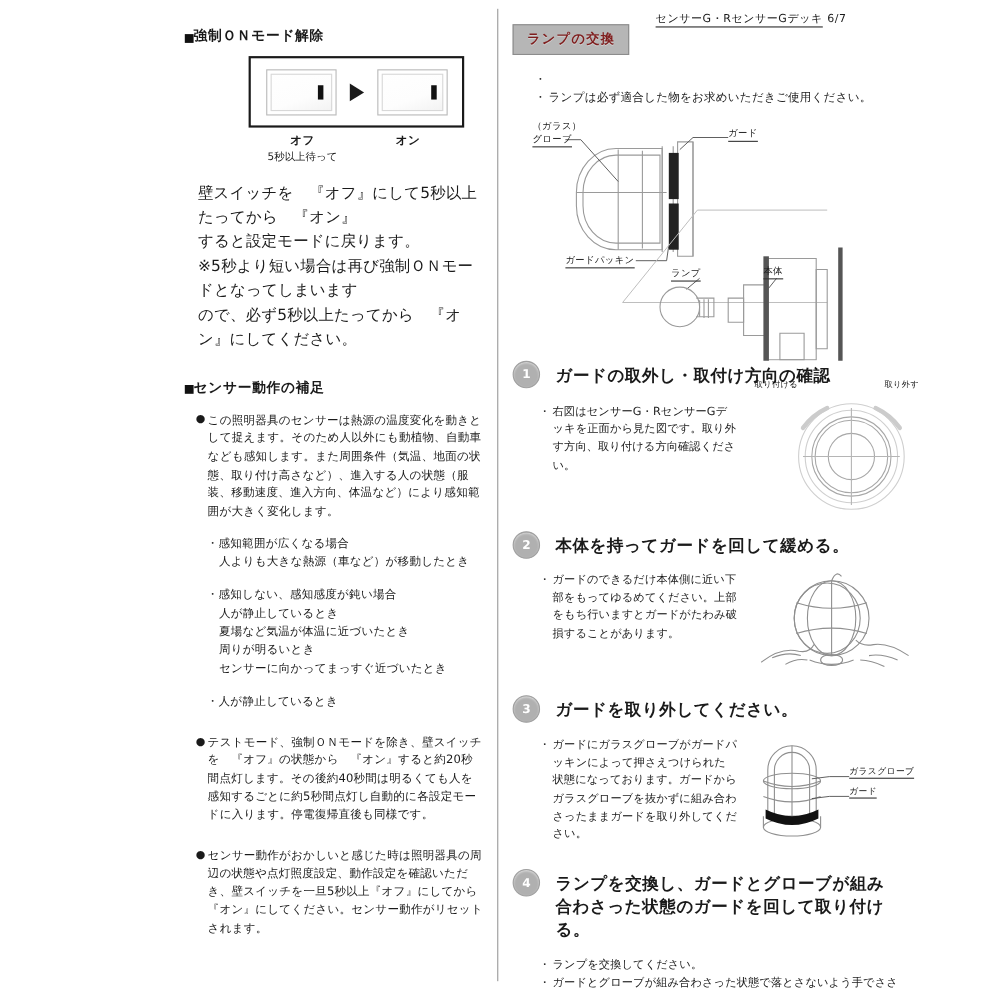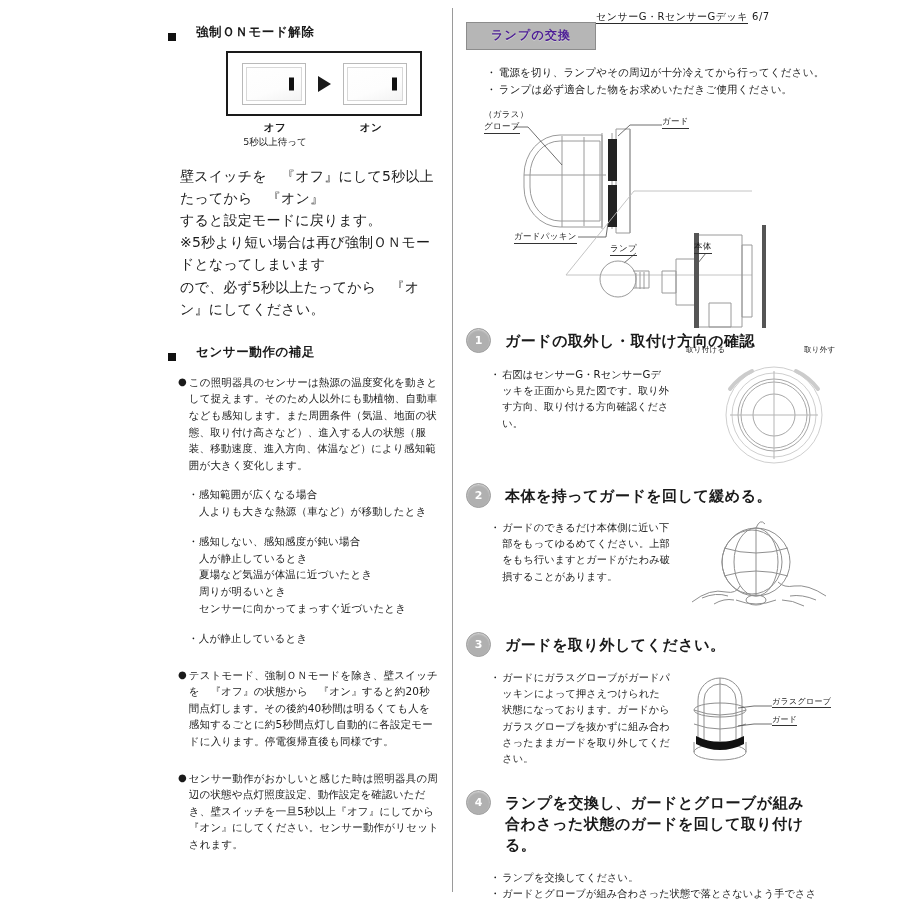--- a/index.html
+++ b/index.html
@@ -43,22 +43,22 @@
 
   
   .left-col {
     position: absolute;
     left: 168px; top: 24px;
     width: 272px;
   }
 
   .sec-head {
     display: flex;
-    align-items: flex-end;
-    gap: 20px;
+    align-items: center;
+    gap: 0;
     font-size: 12.5px;
     font-weight: bold;
     letter-spacing: .6px;
     margin-bottom: 10px;
   }
   .sq-bullet {
     width: 8px; height: 8px;
     background: #111;
     margin-top: 4px;
     flex: none;
@@ -162,25 +162,25 @@
   .right-col {
     position: absolute;
     left: 466px; top: 22px;
     width: 420px;
   }
   .badge {
     display: inline-block;
     box-sizing: border-box;
     background: #b6b6b6;
     border: 1px solid #8c8c8c;
-    color: #4c1d95;
+    color: #7f1d1d;
     font-size: 12px;
     font-weight: bold;
     letter-spacing: 1.2px;
-    padding: 4px 24px 5px;
+    padding: 4px 12px 5px;
     text-shadow: 0 1px 0 rgba(255,255,255,.35);
   }
   .top-notes {
     margin: 14px 0 0 20px;
     font-size: 10.5px;
     line-height: 1.65;
     letter-spacing: .2px;
   }
   .top-notes div { display: flex; gap: 2px; }
 
@@ -331,21 +331,20 @@
 
   </div>
 
   <div class="right-col">
 
     <div class="badge">ランプの交換</div>
 
     <div class="top-notes">
       <div>
         <span>・</span>
-        <span>電源を切り、ランプやその周辺が十分冷えてから行ってください。</span>
       </div>
       <div>
         <span>・</span>
         <span>ランプは必ず適合した物をお求めいただきご使用ください。</span>
       </div>
     </div>
 
     
     <div class="exploded">
       <svg width="420" height="225" viewBox="0 0 420 225">

